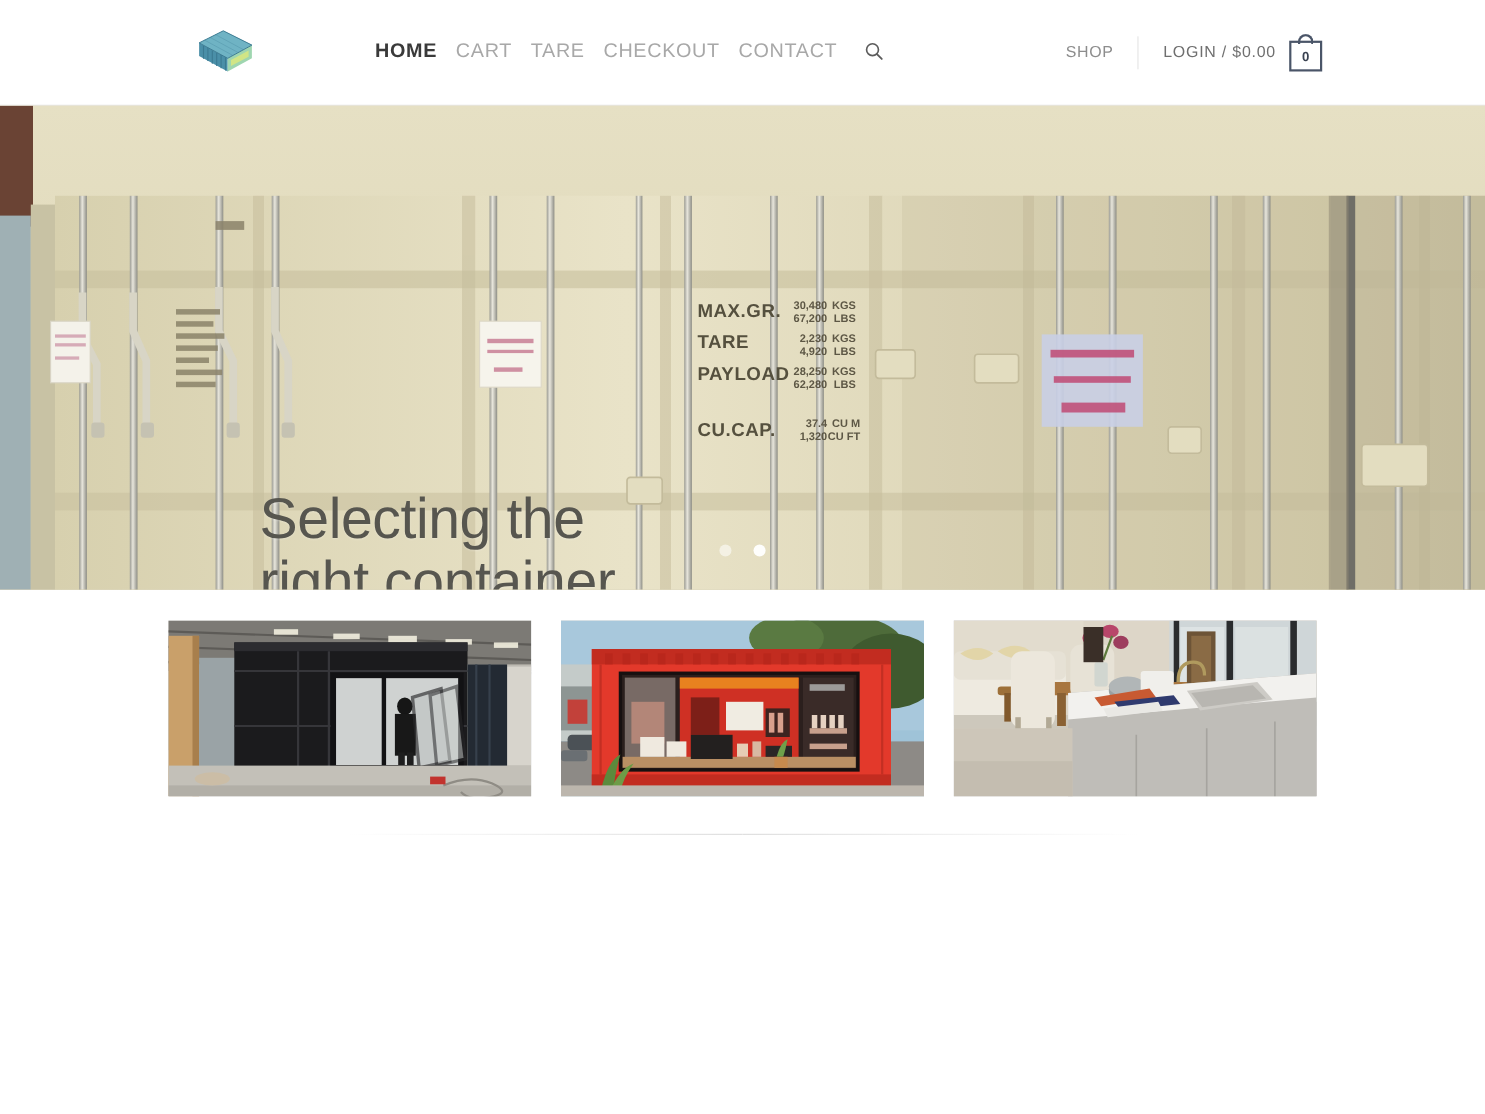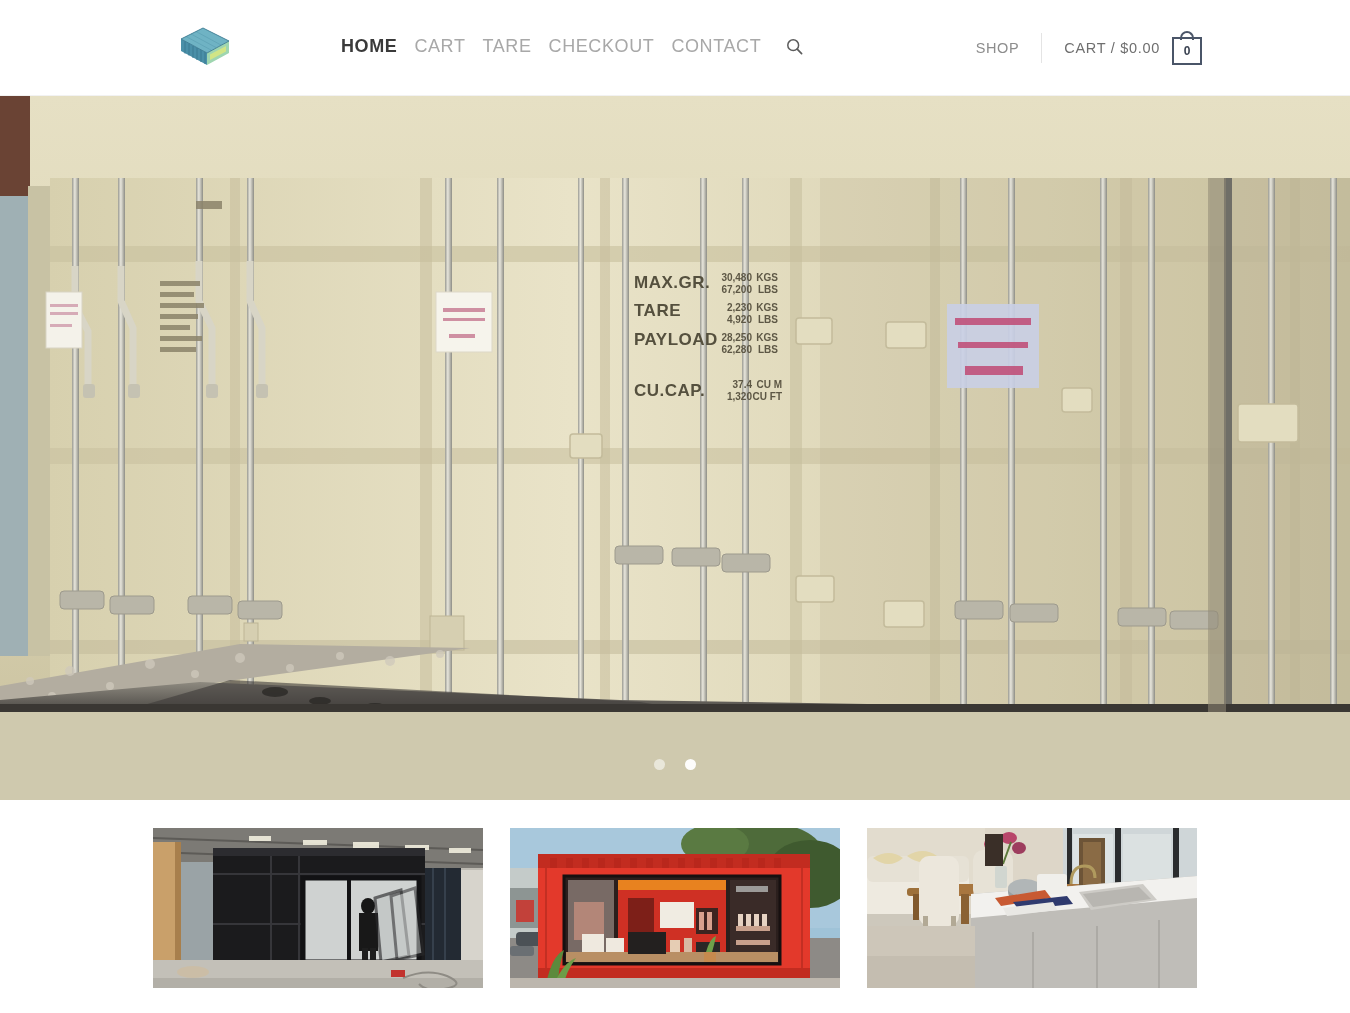--- a/index.html
+++ b/index.html
@@ -109,21 +109,21 @@
     width: 14px; height: 9px;
     border: 2px solid #4a5568;
     border-bottom: none;
     border-radius: 7px 7px 0 0;
   }
 
   
   .hero {
     position: relative;
     width: 1350px;
-    height: 704px;
+    height: 440px;
     overflow: hidden;
     background: #cfc9ae;
   }
   .hero-photo { position:absolute; inset:0; }
 
   .hero-title {
     position: absolute;
     left: 236px;
     top: 348px;
     font-size: 52px;
@@ -241,21 +241,21 @@
         <circle cx="7.2" cy="7.2" r="5.4" fill="none" stroke="#5c5c5c" stroke-width="1.5"></circle>
         <line x1="11.2" y1="11.2" x2="15.6" y2="15.6" stroke="#5c5c5c" stroke-width="1.7" stroke-linecap="round"></line>
       </svg>
     </button>
   </nav>
 
   <div class="header-right">
     <a class="login-link" href="#">SHOP</a>
     <div class="hdr-divider"></div>
     <a class="cart-block" href="#">
-      <span class="cart-text">CART / $0.00</span>
+      <span class="cart-text">LOGIN / $0.00</span>
       <span class="cart-bag">
         <span class="bag-handle"></span>
         <span class="bag-box">0</span>
       </span>
     </a>
   </div>
 </header>
 
 <section class="hero">
   <div class="hero-photo">
@@ -454,21 +454,22 @@
         <ellipse cx="375" cy="612" rx="12" ry="5"></ellipse>
         <ellipse cx="415" cy="618" rx="11" ry="4"></ellipse>
       </g>
       <rect x="0" y="608" width="1350" height="8" fill="#3a3733"></rect>
 
       <rect x="1208" y="82" width="18" height="540" fill="#8f8874" opacity="0.55"></rect>
     </svg>
   </div>
 
   <h1 class="hero-title">
-    <br>
+    <span>Selecting the</span><br>
+    <span>right container</span>
   </h1>
 
   <div class="hero-dots">
     <span class="hero-dot"></span>
     <span class="hero-dot active"></span>
   </div>
 </section>
 
 <section class="banners">
 

